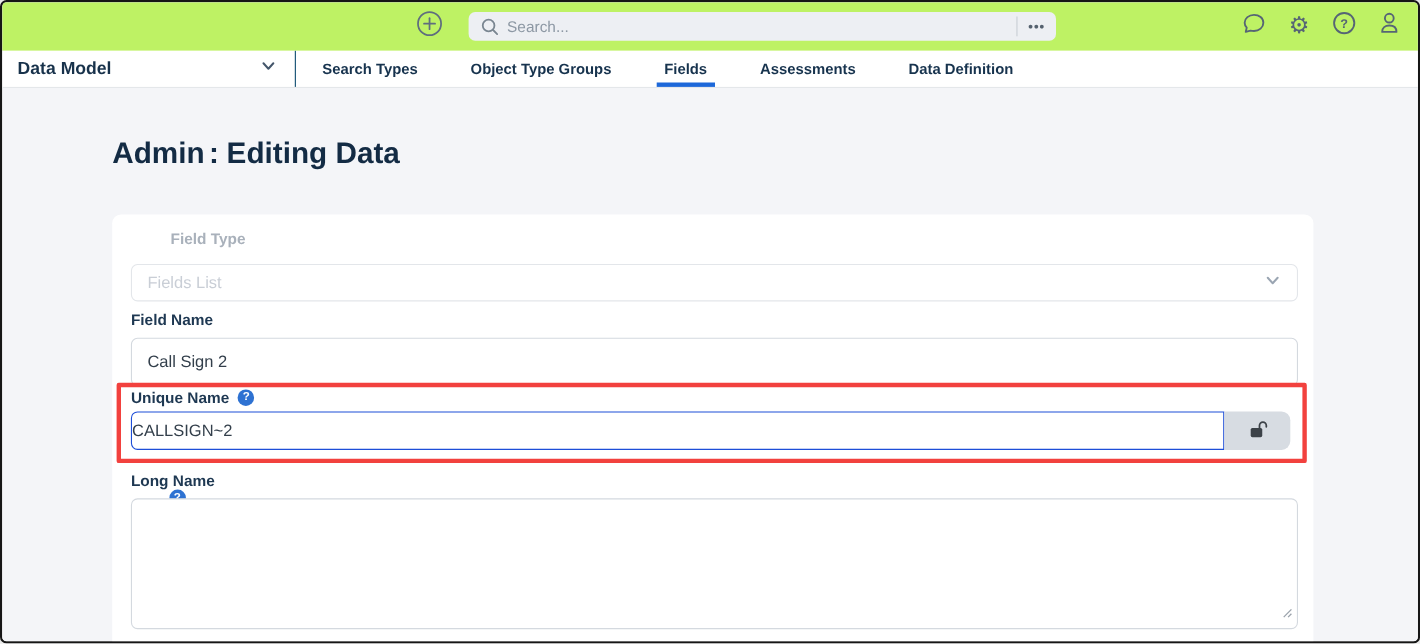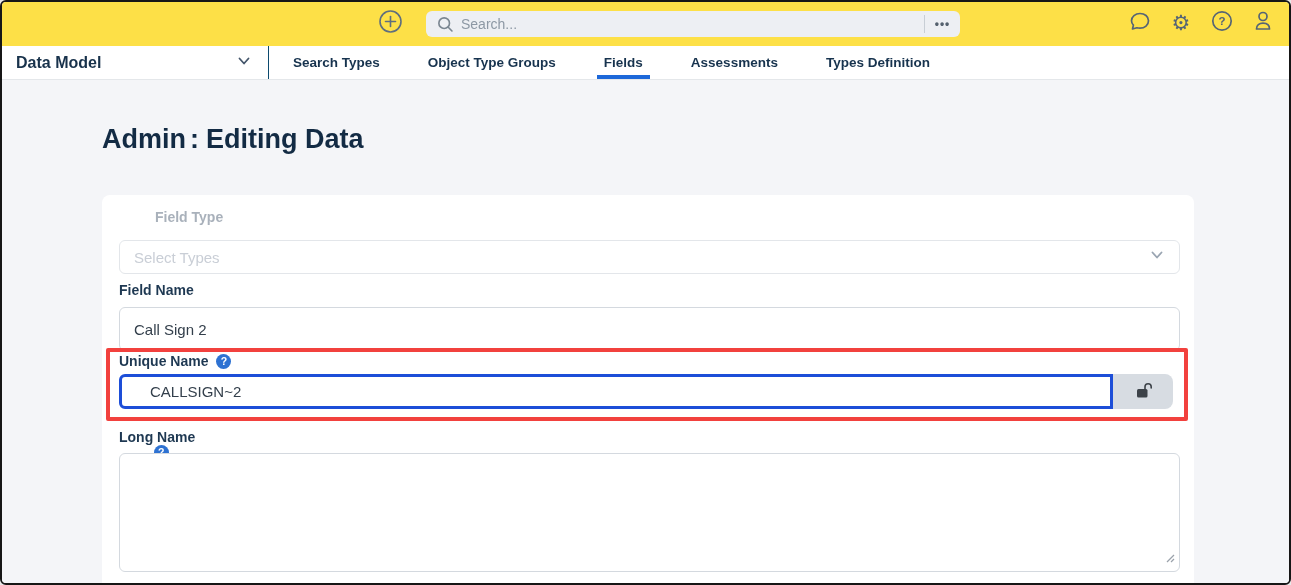--- a/index.html
+++ b/index.html
@@ -7,21 +7,21 @@
   body { font-family:"Liberation Sans", sans-serif; }
 
   .frame{
     position:relative; width:1291px; height:585px;
     border:2px solid #161616; border-radius:6px; overflow:hidden;
     background:#fff;
     display:flex; flex-direction:column;
   }
 
   
-  .topbar{ position:relative; height:44px; background:#fde047; flex:0 0 auto; }
+  .topbar{ position:relative; height:44px; background:#bef264; flex:0 0 auto; }
   .icon-btn{ display:flex; align-items:center; justify-content:center; cursor:pointer; }
   .plus-btn{ position:absolute; left:376px; top:9px; width:25px; height:25px; }
   .searchbar{
     position:absolute; left:424px; top:9px; width:534px; height:26px;
     background:#edeff3; border-radius:6px; display:flex; align-items:center;
   }
   .searchbar .mag{ margin-left:10px; display:flex; }
   .searchbar input{
     flex:1; border:none; background:transparent; outline:none;
     font:14px "Liberation Sans", sans-serif; color:#3d4a57; padding:0 8px 0 7px;
@@ -81,22 +81,22 @@
   .select-box .sel-text{ flex:1; font-size:15px; color:#c9ced6; }
 
   .text-input{
     position:absolute; left:17px; width:1061px; height:44px;
     border:1px solid #d4d9df; border-radius:6px; padding:0 14px;
     font:15px "Liberation Sans", sans-serif; color:#333f4b; outline:none; background:#fff;
   }
 
   .unique-row{ position:absolute; left:17px; top:179px; display:flex; height:35px; }
   .unique-row input{
-    width:994px; height:35px; border:3px solid #1d4ed8; border-radius:6px 0 0 6px;
-    padding:0 28px; font:15px "Liberation Sans", sans-serif; color:#333f4b; outline:none;
+    width:994px; height:35px; border:1px solid #1d4ed8; border-radius:6px 0 0 6px;
+    padding:0 0; font:15px "Liberation Sans", sans-serif; color:#333f4b; outline:none;
   }
   .lock-btn{
     width:60px; height:35px; background:#d7dce2; border:none; border-radius:0 8px 8px 0;
     display:flex; align-items:center; justify-content:center; cursor:pointer;
   }
 
   .highlight-rect{
     position:absolute; left:4px; top:153px; width:1082px; height:73px;
     border:4px solid var(--highlight-red,#f2413e); border-radius:2px;
     pointer-events:none; z-index:5;
@@ -173,35 +173,35 @@
         <svg width="16" height="16" viewBox="0 0 16 16" fill="none" stroke="#44566b" stroke-width="1.8" stroke-linecap="round" stroke-linejoin="round">
           <polyline points="3.5,5.5 8,10.5 12.5,5.5"></polyline>
         </svg>
       </span>
     </div>
     <div class="tabs">
       <div class="tab">Search Types</div>
       <div class="tab">Object Type Groups</div>
       <div class="tab active">Fields</div>
       <div class="tab">Assessments</div>
-      <div class="tab">Types Definition</div>
+      <div class="tab">Data Definition</div>
     </div>
   </div>
 
   <div class="content">
 
     <div class="page-title">
       <span>Admin</span><span class="colon">:</span><span>Editing Data</span>
     </div>
 
     <div class="card">
 
       <div class="lbl disabled" style="top:14px;margin-left:36px;">Field Type</div>
       <div class="select-box">
-        <span class="sel-text">Select Types</span>
+        <span class="sel-text">Fields List</span>
         <span>
           <svg width="16" height="16" viewBox="0 0 16 16" fill="none" stroke="#9aa5b2" stroke-width="1.8" stroke-linecap="round" stroke-linejoin="round">
             <polyline points="3.5,5.5 8,10.5 12.5,5.5"></polyline>
           </svg>
         </span>
       </div>
 
       <div class="lbl" style="top:87px;">Field Name</div>
       <input class="text-input" style="top: 112px;" type="text" value="Call Sign 2">
 

